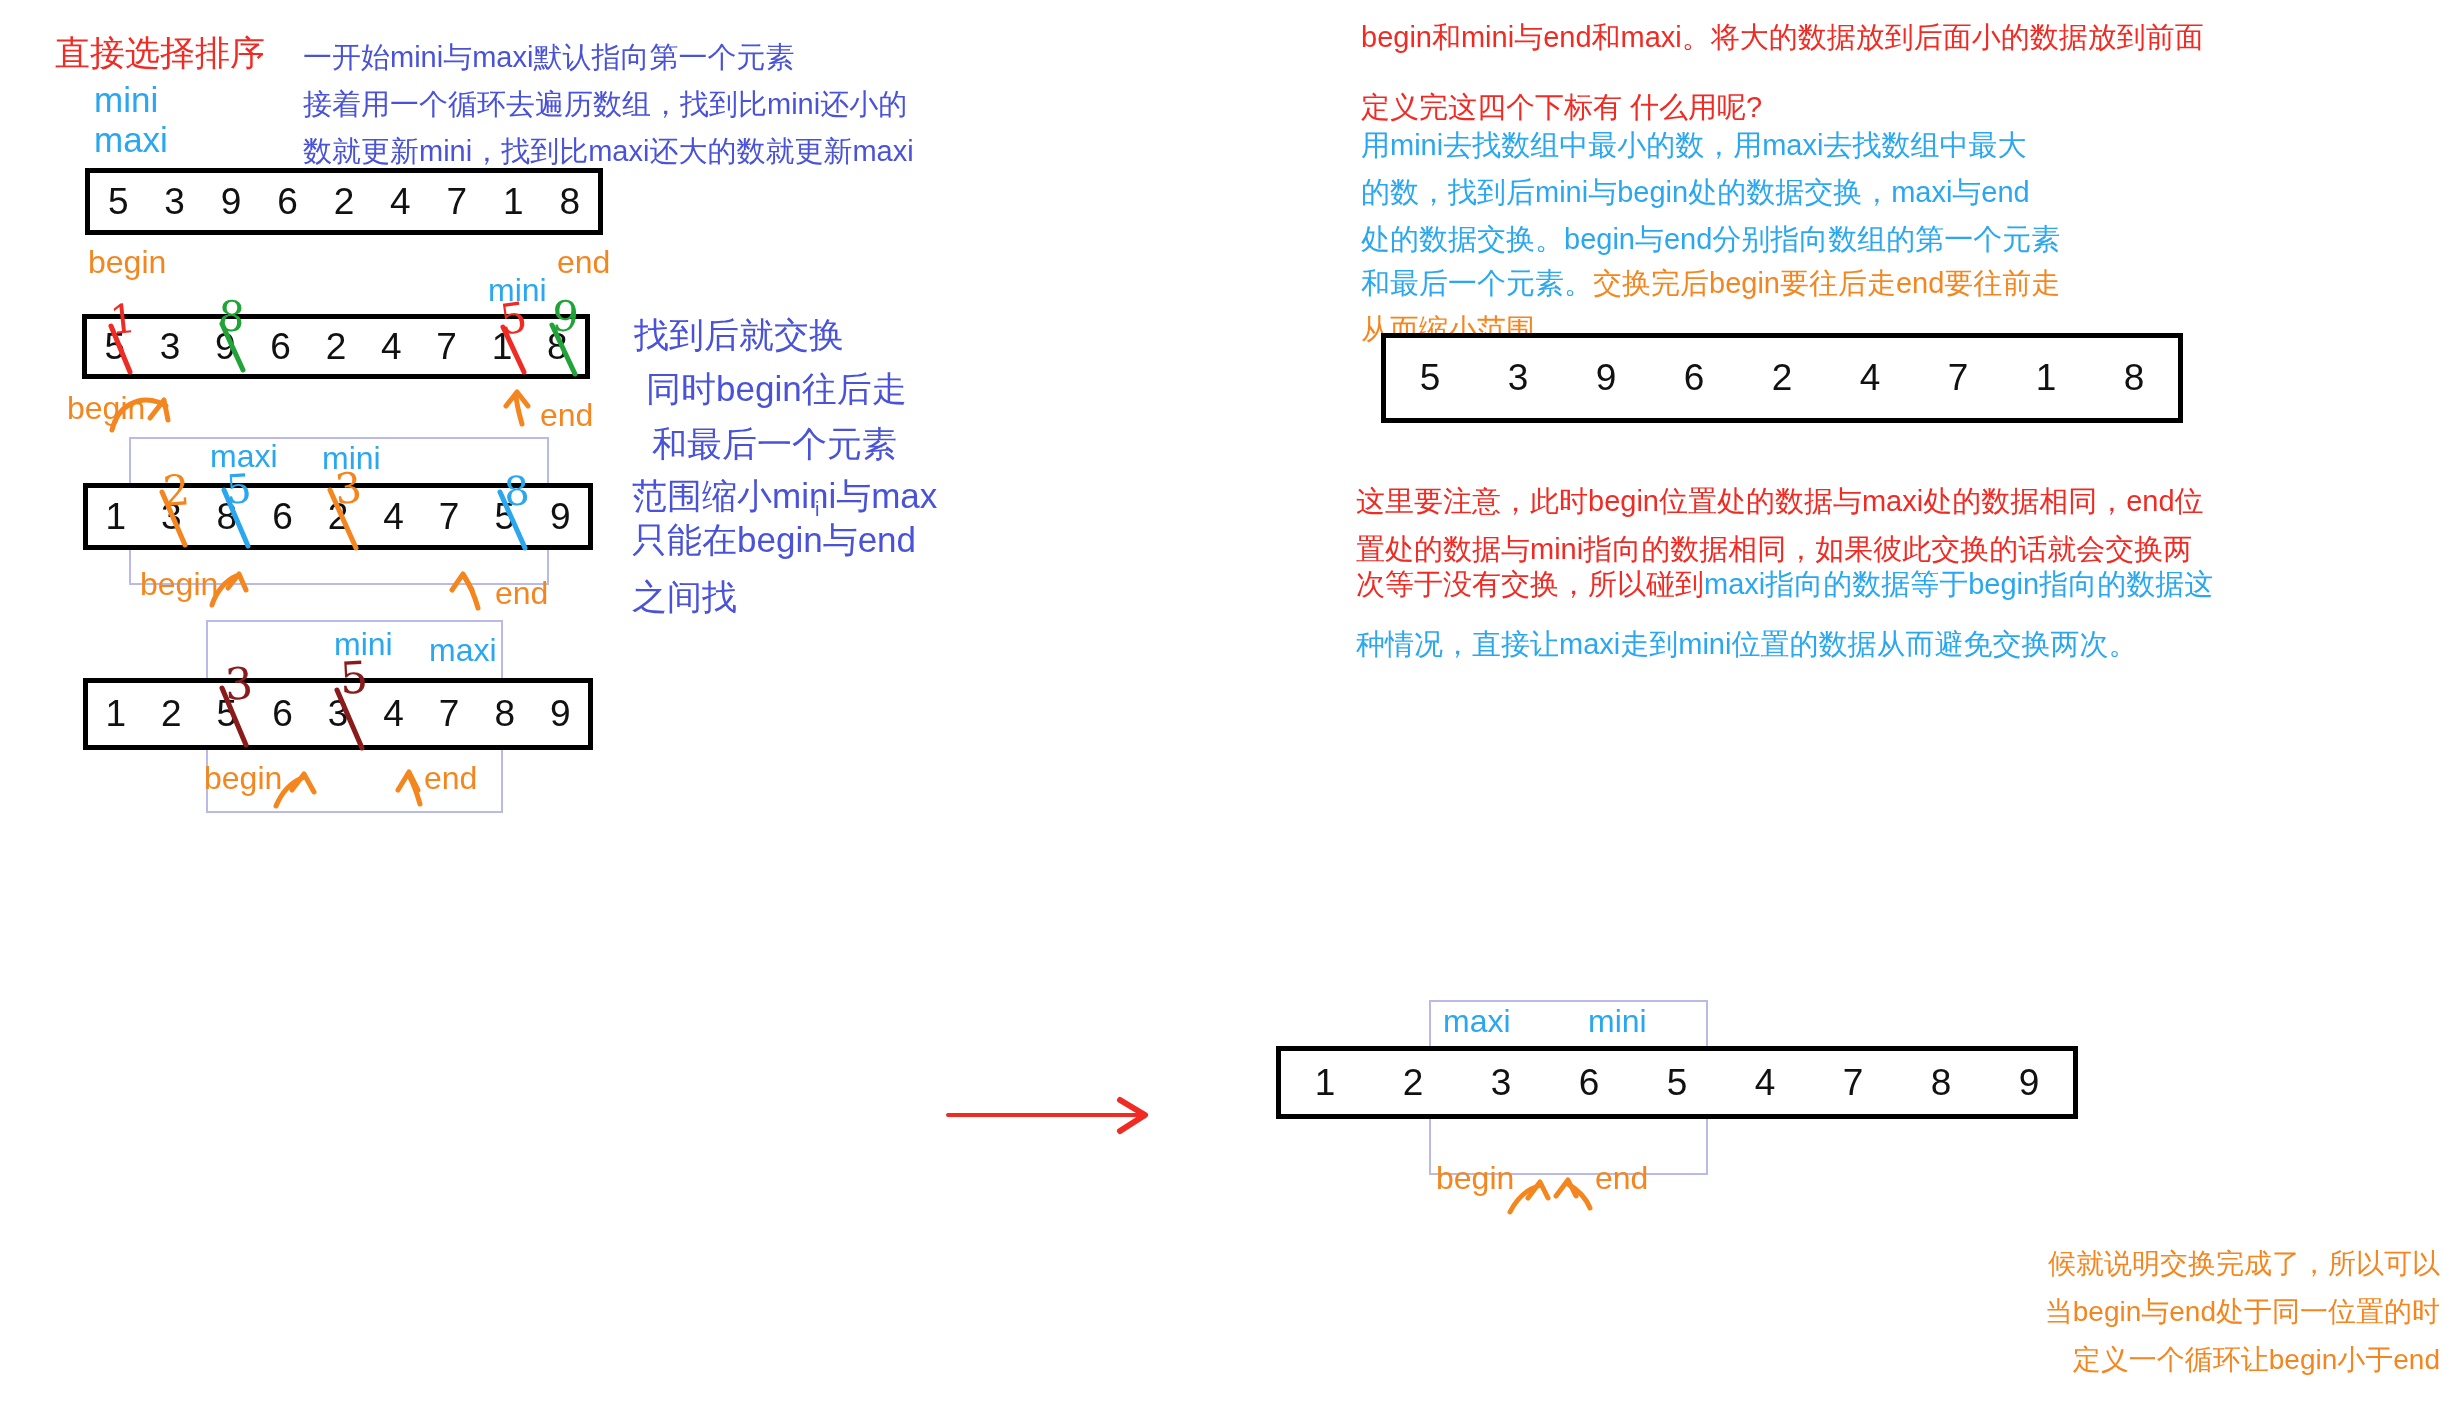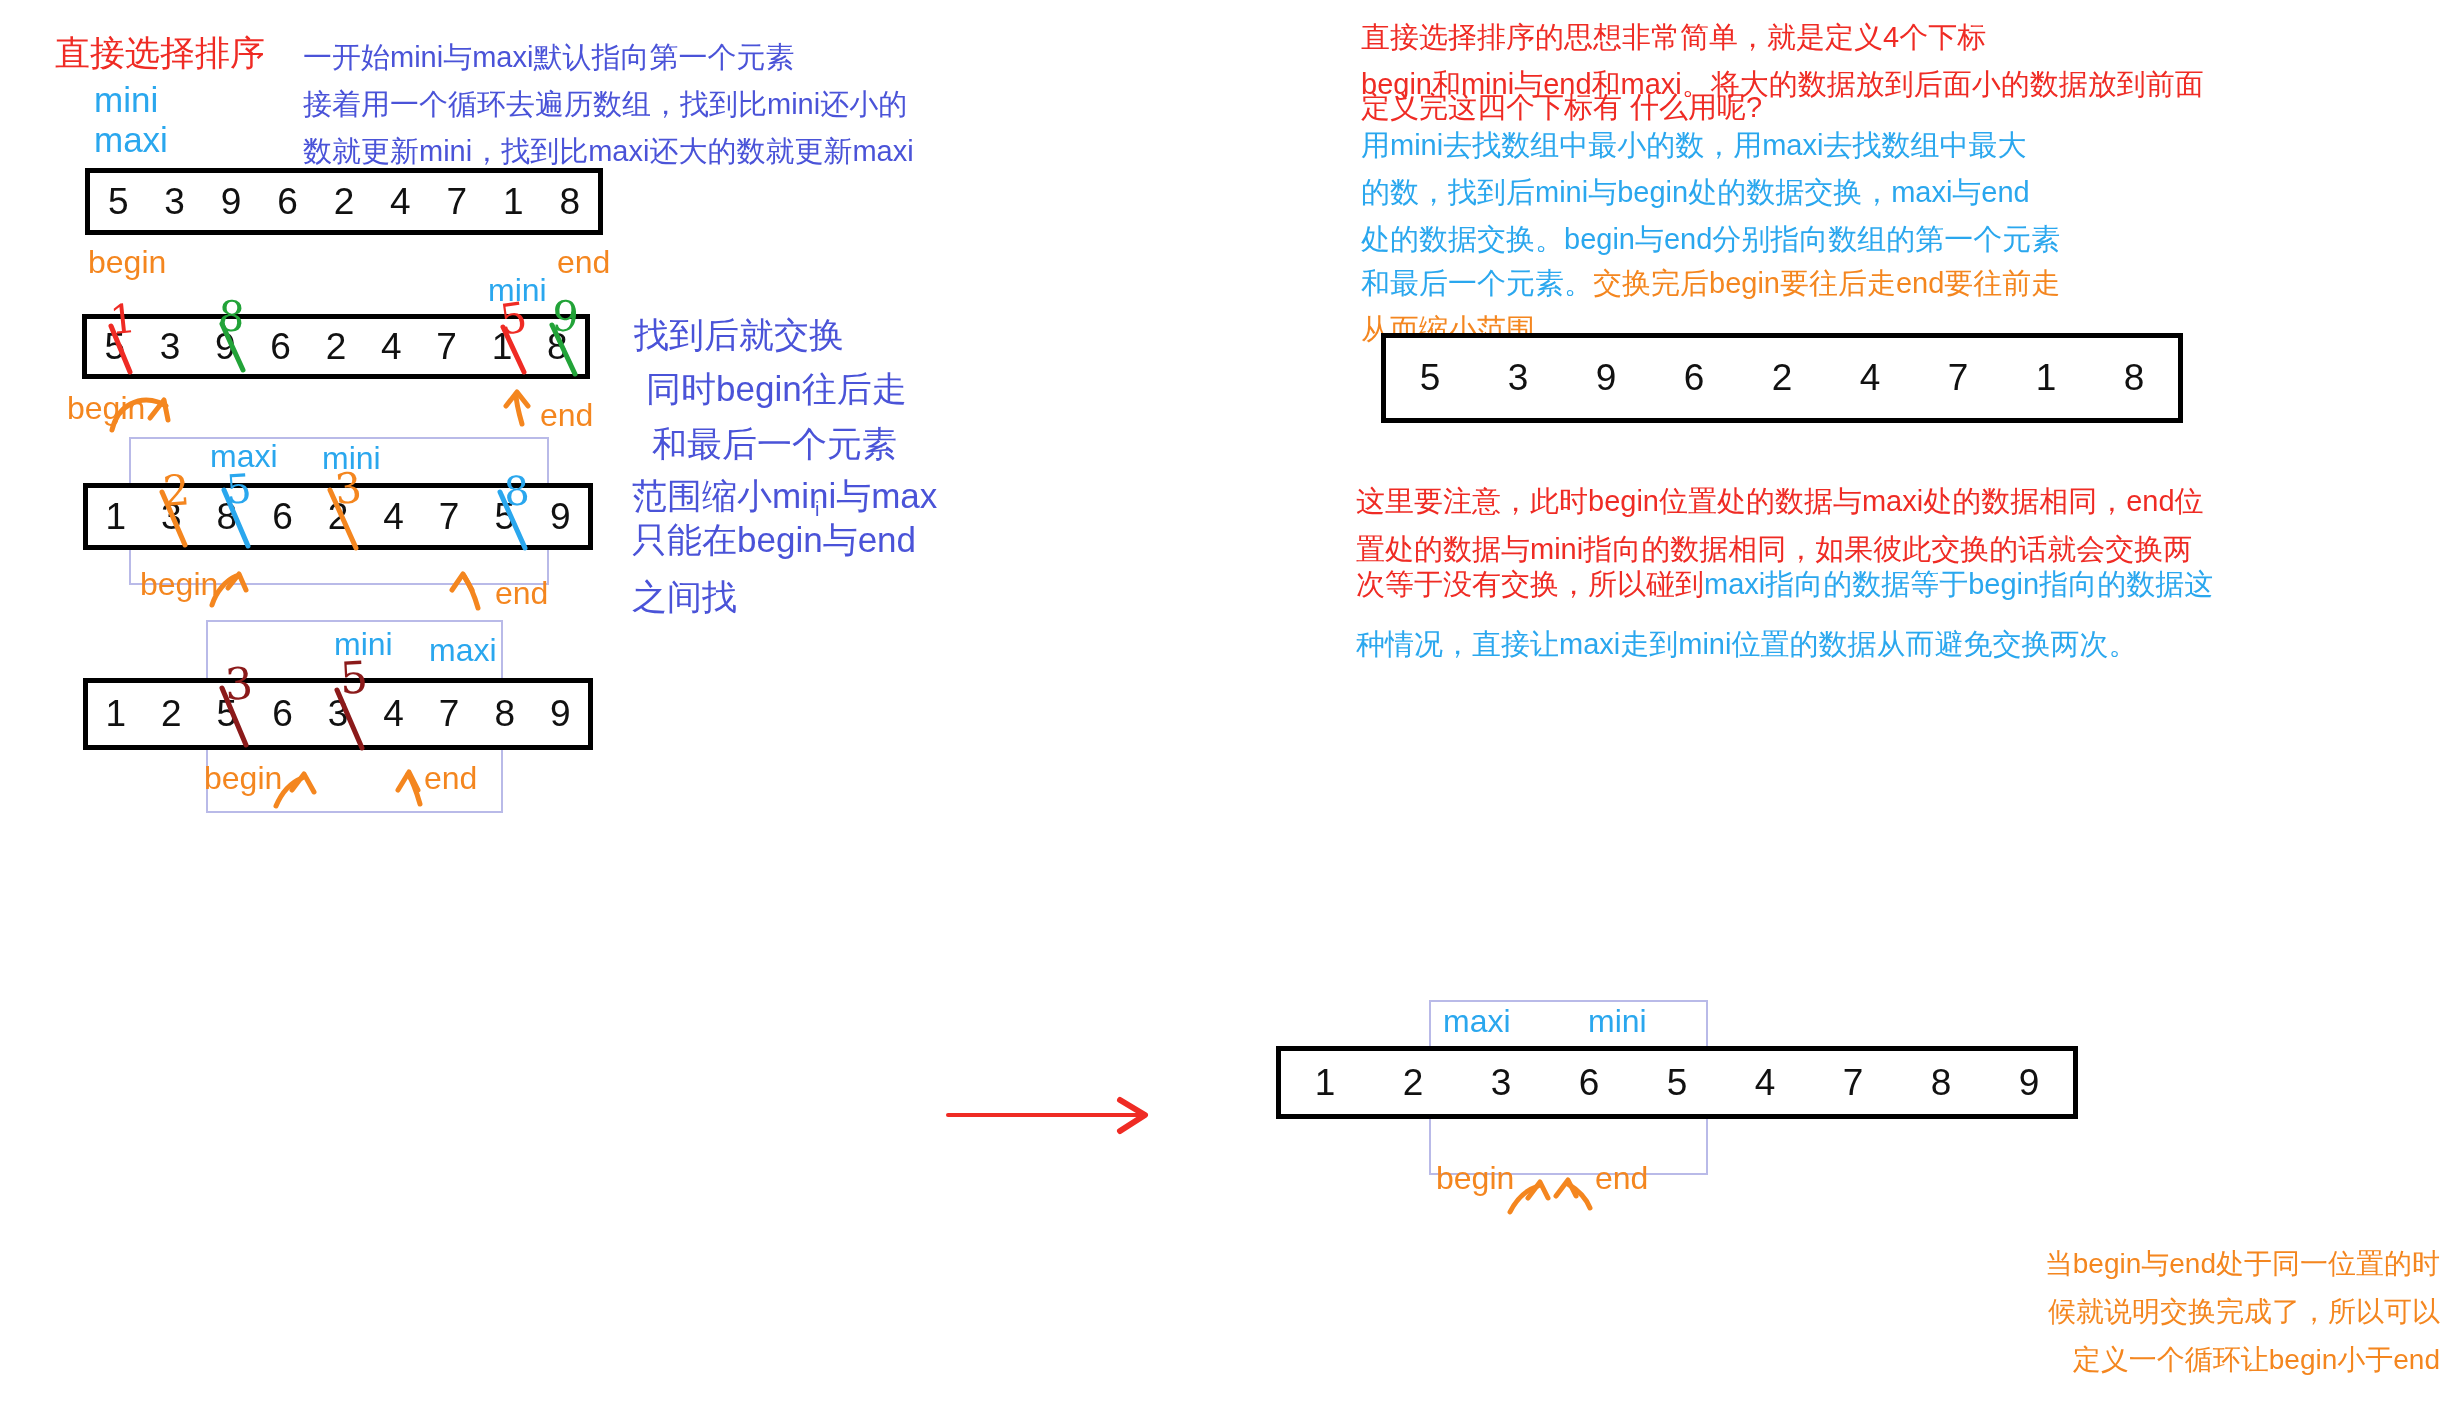--- a/index.html
+++ b/index.html
@@ -177,21 +177,20 @@
   <path class="hand" d="M420,804 C416,790 412,780 408,774" stroke="#f4861f" stroke-width="5"></path>
   <path class="hand" d="M398,790 L409,772 L418,790" stroke="#f4861f" stroke-width="5"></path>
 </svg>
 
 <svg style="left:0;top:0;width:2444px;height:1420px;">
   <path class="hand" d="M948,1115 L1142,1115" stroke="#ef2b24" stroke-width="4"></path>
   <path class="hand" d="M1120,1100 L1145,1115 L1120,1131" stroke="#ef2b24" stroke-width="6"></path>
 </svg>
 
 <div class="abs para big t-red" style="left:1361px;top:14px;line-height:1.62;">
-  <div class="nb">直接选择排序的思想非常简单，就是定义4个下标</div>
   <div class="nb">begin和mini与end和maxi。将大的数据放到后面小的数据放到前面</div>
 </div>
 <div class="abs nb t-red" style="left:1361px;top:88px;font-size:29px;">定义完这四个下标有 什么用呢?</div>
 
 <div class="abs para big t-cyan" style="left:1361px;top:122px;line-height:1.62;">
   <div class="nb">用mini去找数组中最小的数，用maxi去找数组中最大</div>
   <div class="nb">的数，找到后mini与begin处的数据交换，maxi与end</div>
   <div class="nb">处的数据交换。begin与end分别指向数组的第一个元素</div>
 </div>
 <div class="abs nb" style="left:1361px;top:264px;font-size:29px;">
@@ -238,16 +237,16 @@
 <div class="lab or" style="left:1436px;top:1160px;">begin</div>
 <div class="lab or" style="left:1595px;top:1160px;">end</div>
 <svg style="left:0;top:0;width:2444px;height:1420px;">
   <path class="hand" d="M1510,1212 C1516,1200 1526,1190 1538,1186" stroke="#f4861f" stroke-width="5"></path>
   <path class="hand" d="M1528,1198 L1540,1182 L1548,1198" stroke="#f4861f" stroke-width="5"></path>
   <path class="hand" d="M1590,1208 C1586,1198 1578,1190 1568,1184" stroke="#f4861f" stroke-width="5"></path>
   <path class="hand" d="M1556,1196 L1568,1180 L1576,1196" stroke="#f4861f" stroke-width="5"></path>
 </svg>
 
 <div class="abs para t-orange" style="left:1884px;top:1240px;line-height:1.72;font-size:28px;text-align:right;width:556px;">
+  <div class="nb">候就说明交换完成了，所以可以</div>
   <div class="nb">当begin与end处于同一位置的时</div>
-  <div class="nb">候就说明交换完成了，所以可以</div>
   <div class="nb">定义一个循环让begin小于end</div>
 </div>
 
 </body></html>

